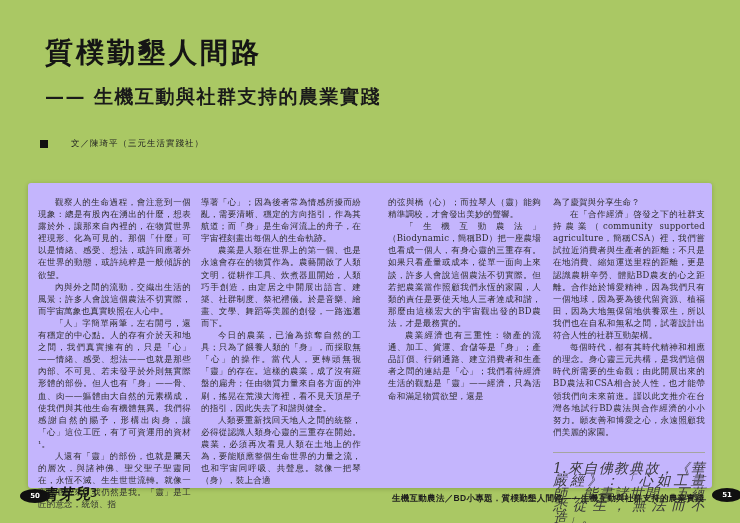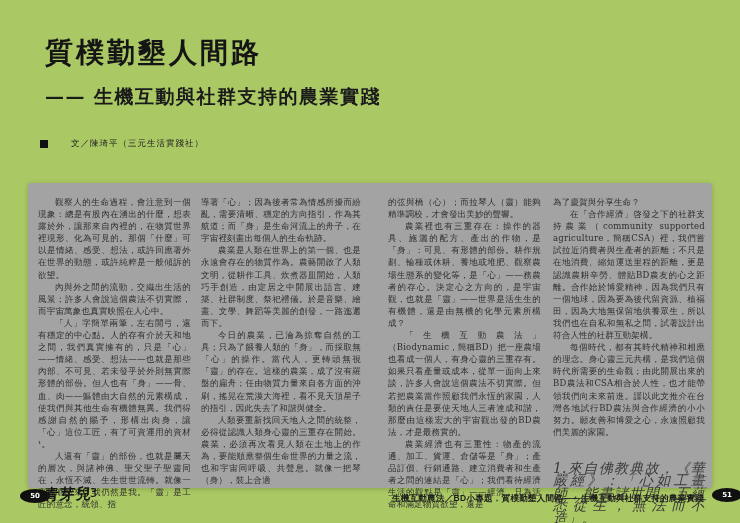--- a/index.html
+++ b/index.html
@@ -45,21 +45,21 @@
     display: inline-block;
     width: 8px; height: 8px;
     background: #111;
     margin-right: 5px;
   }
   
   .page {
     position: absolute;
     left: 28px; top: 183px;
     width: 684px; height: 305px;
-    background: #a3a3a3;
+    background: #c4b5fd;
     border-radius: 3px;
     box-shadow: 0 1px 4px rgba(40,60,10,0.25);
   }
   .col {
     position: absolute;
     top: 13px;
     font-size: 8.5px;
     line-height: 12.1px;
     text-align: justify;
     color: #2e2e2e;
@@ -147,21 +147,20 @@
 
     <div class="col col-2">
       <p class="cont">導著「心」；因為後者常為情感所擾而紛亂，需要清晰、穩定的方向指引，作為其航道；而「身」是生命河流上的舟子，在宇宙裡刻畫出每個人的生命軌跡。</p>
       <p class="para">農業是人類在世界上的第一個、也是永遠會存在的物質作為。農藝開啟了人類文明，從耕作工具、炊煮器皿開始，人類巧手創造，由定居之中開展出語言、建築、社群制度、祭祀禮儀。於是音樂、繪畫、文學、舞蹈等美麗的創發，一路迤邐而下。</p>
       <p class="para">今日的農業，已淪為掠奪自然的工具；只為了餵養人類的「身」，而採取無「心」的操作。當代人，更轉頭無視「靈」的存在。這樣的農業，成了沒有羅盤的扁舟；任由物質力量來自各方面的沖刷，搖晃在荒漠大海裡，看不見天頂星子的指引，因此失去了和諧與健全。</p>
       <p class="para">人類要重新找回天地人之間的統整，必得從認識人類身心靈的三重存在開始。農業，必須再次看見人類在土地上的作為，要能順應整個生命世界的力量之流，也和宇宙同呼吸、共聲息。就像一把琴（身），裝上合適</p>
     </div>
 
     <div class="col col-3">
       <p class="cont">的弦與橋（心）；而拉琴人（靈）能夠精準調校，才會發出美妙的聲響。</p>
-      <p class="para">農業裡也有三重存在：操作的器具、施灑的配方、產出的作物，是「身」：可見、有形體的部份。耕作規劃、輪種或休耕、養地或堆肥、觀察農場生態系的變化等，是「心」——務農者的存心。決定心之方向的，是宇宙觀，也就是「靈」——世界是活生生的有機體，還是由無機的化學元素所構成？</p>
       <p class="para">「生機互動農法」（Biodynamic，簡稱BD）把一座農場也看成一個人，有身心靈的三重存有。如果只看產量或成本，從單一面向上來談，許多人會說這個農法不切實際。但若把農業當作照顧我們永恆的家園，人類的責任是要使天地人三者達成和諧，那麼由這樣宏大的宇宙觀出發的BD農法，才是最務實的。</p>
       <p class="para">農業經濟也有三重性：物產的流通、加工、貨運、倉儲等是「身」；產品訂價、行銷通路、建立消費者和生產者之間的連結是「心」；我們看待經濟生活的觀點是「靈」——經濟，只為活命和滿足物質欲望，還是</p>
     </div>
 
     <div class="col col-4">
       <p class="cont">為了慶賀與分享生命？</p>
       <p class="para">在「合作經濟」啓發之下的社群支持農業（community supported agriculture，簡稱CSA）裡，我們嘗試拉近消費者與生產者的距離；不只是在地消費、縮短運送里程的距離，更是認識農耕辛勞、體貼BD農友的心之距離。合作始於博愛精神，因為我們只有一個地球，因為要為後代留資源、植福田，因為大地無保留地供養眾生，所以我們也在自私和無私之間，試著設計出符合人性的社群互動架構。</p>
       <p class="para">每個時代，都有其時代精神和相應的理念。身心靈三元共構，是我們這個時代所需要的生命觀；由此開展出來的BD農法和CSA相合於人性，也才能帶領我們向未來前進。謹以此文推介在台灣各地試行BD農法與合作經濟的小小努力。願友善和博愛之心，永遠照顧我們美麗的家園。</p>
       <div class="footnote">1.來自佛教典故，《華嚴經》：「心如工畫師，能畫諸世間，五蘊悉從生，無法而不造」。</div>
     </div>

